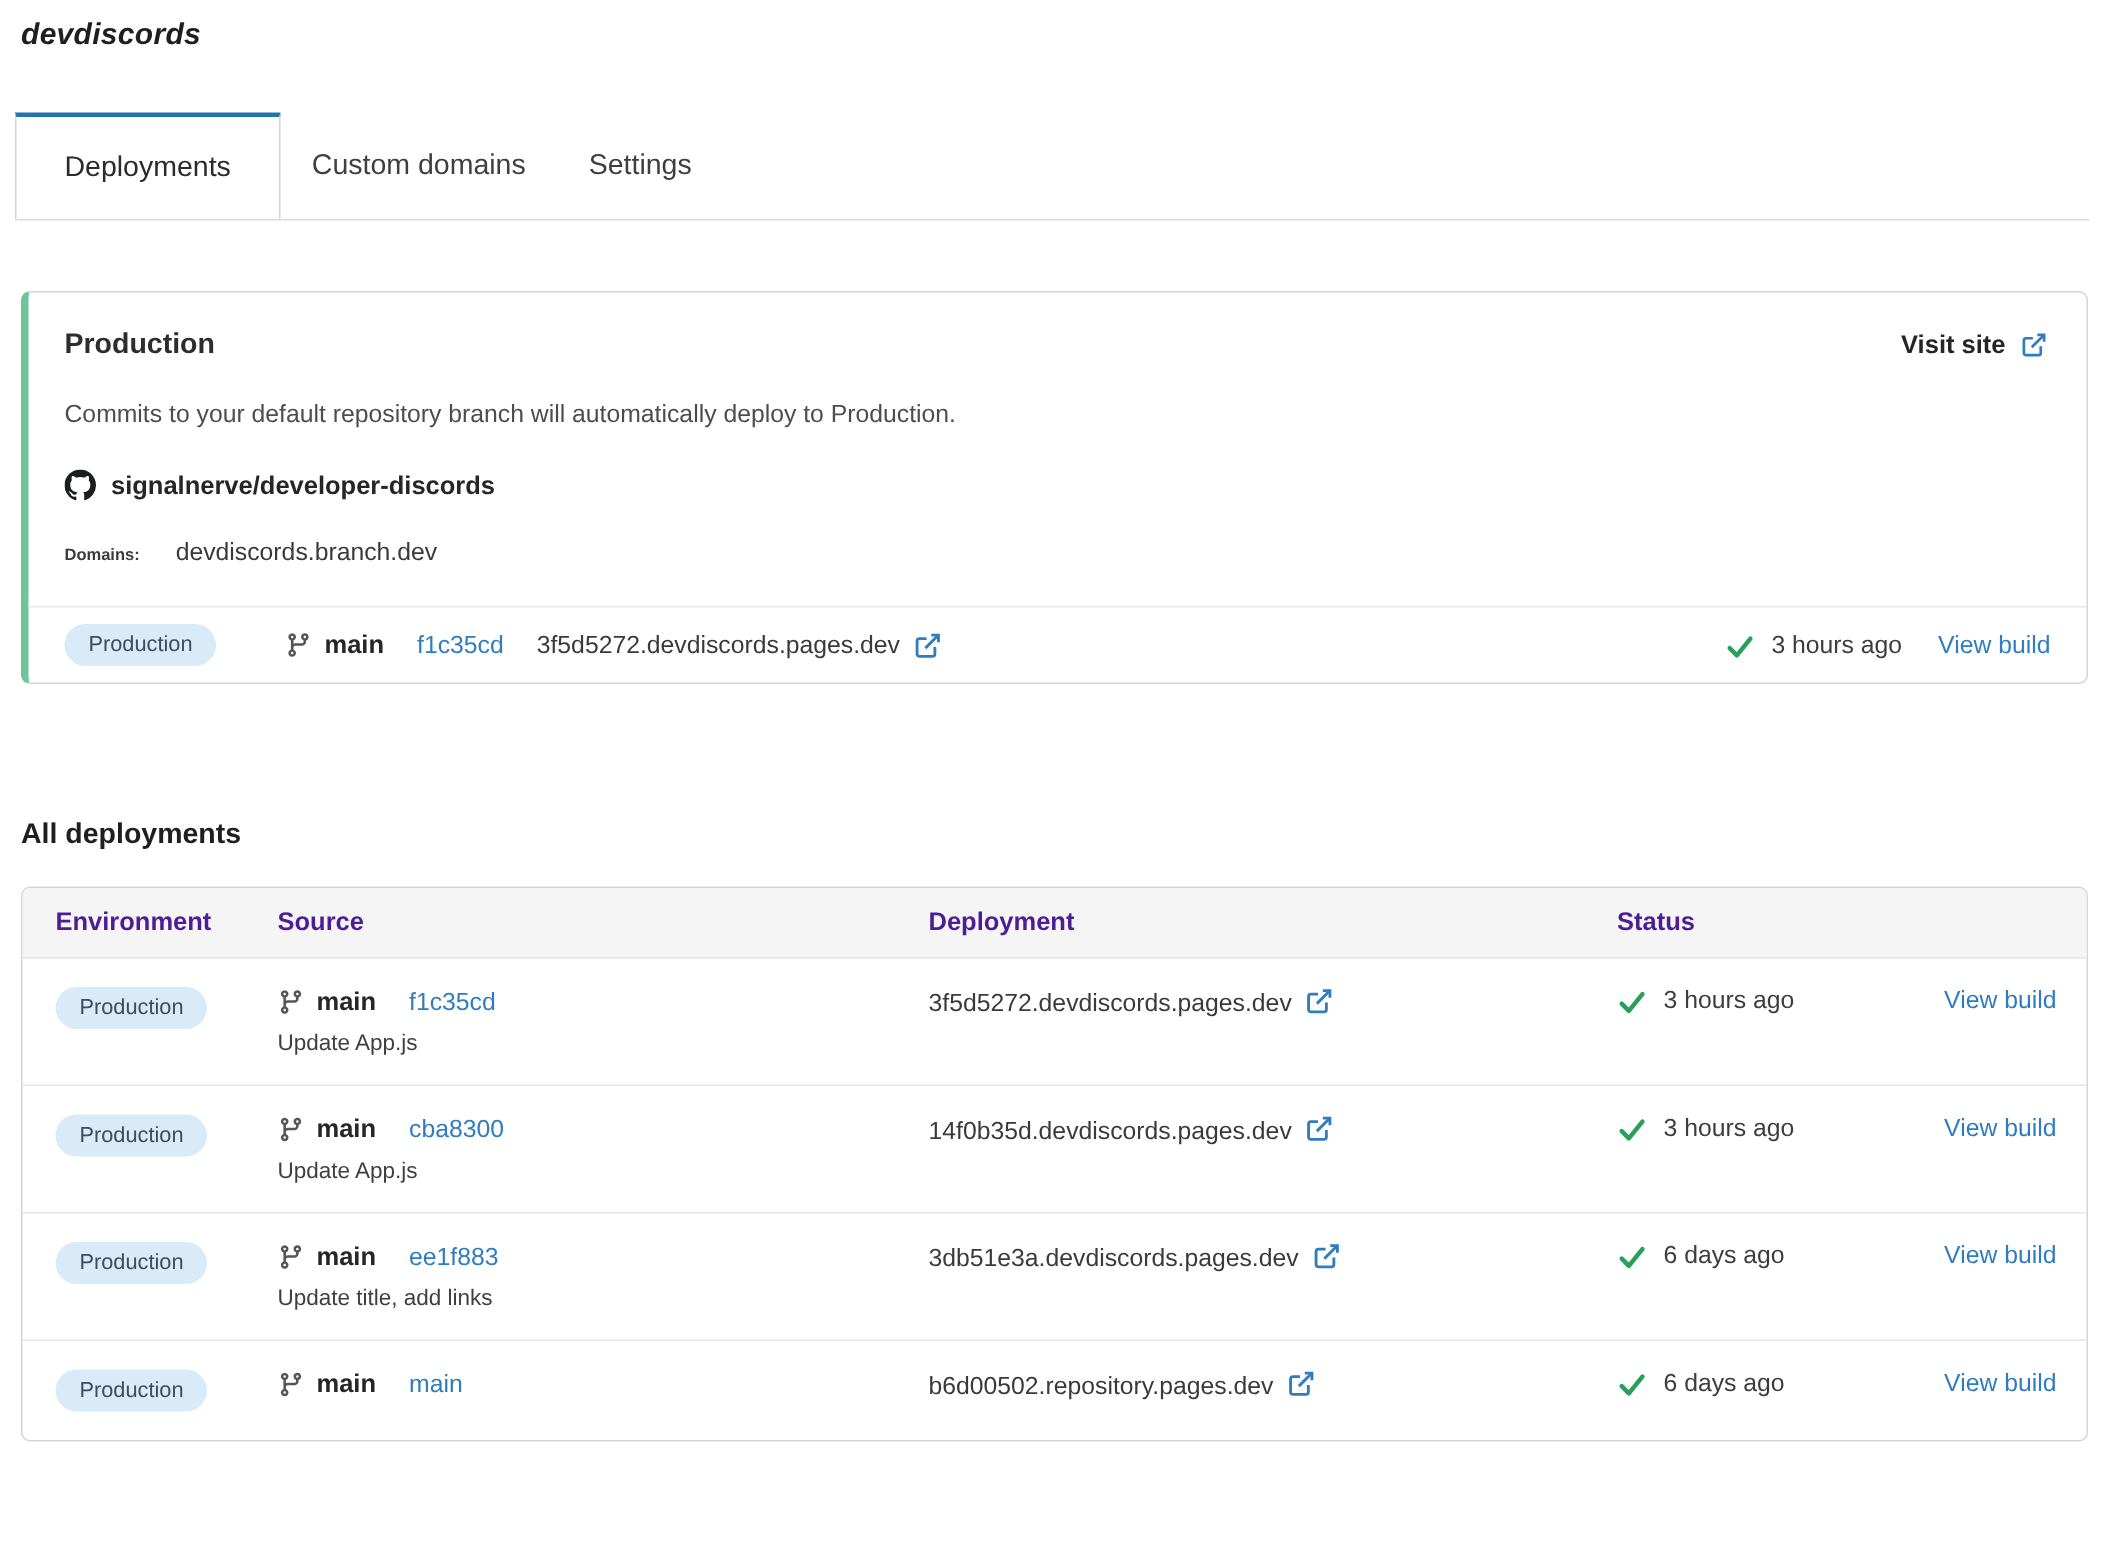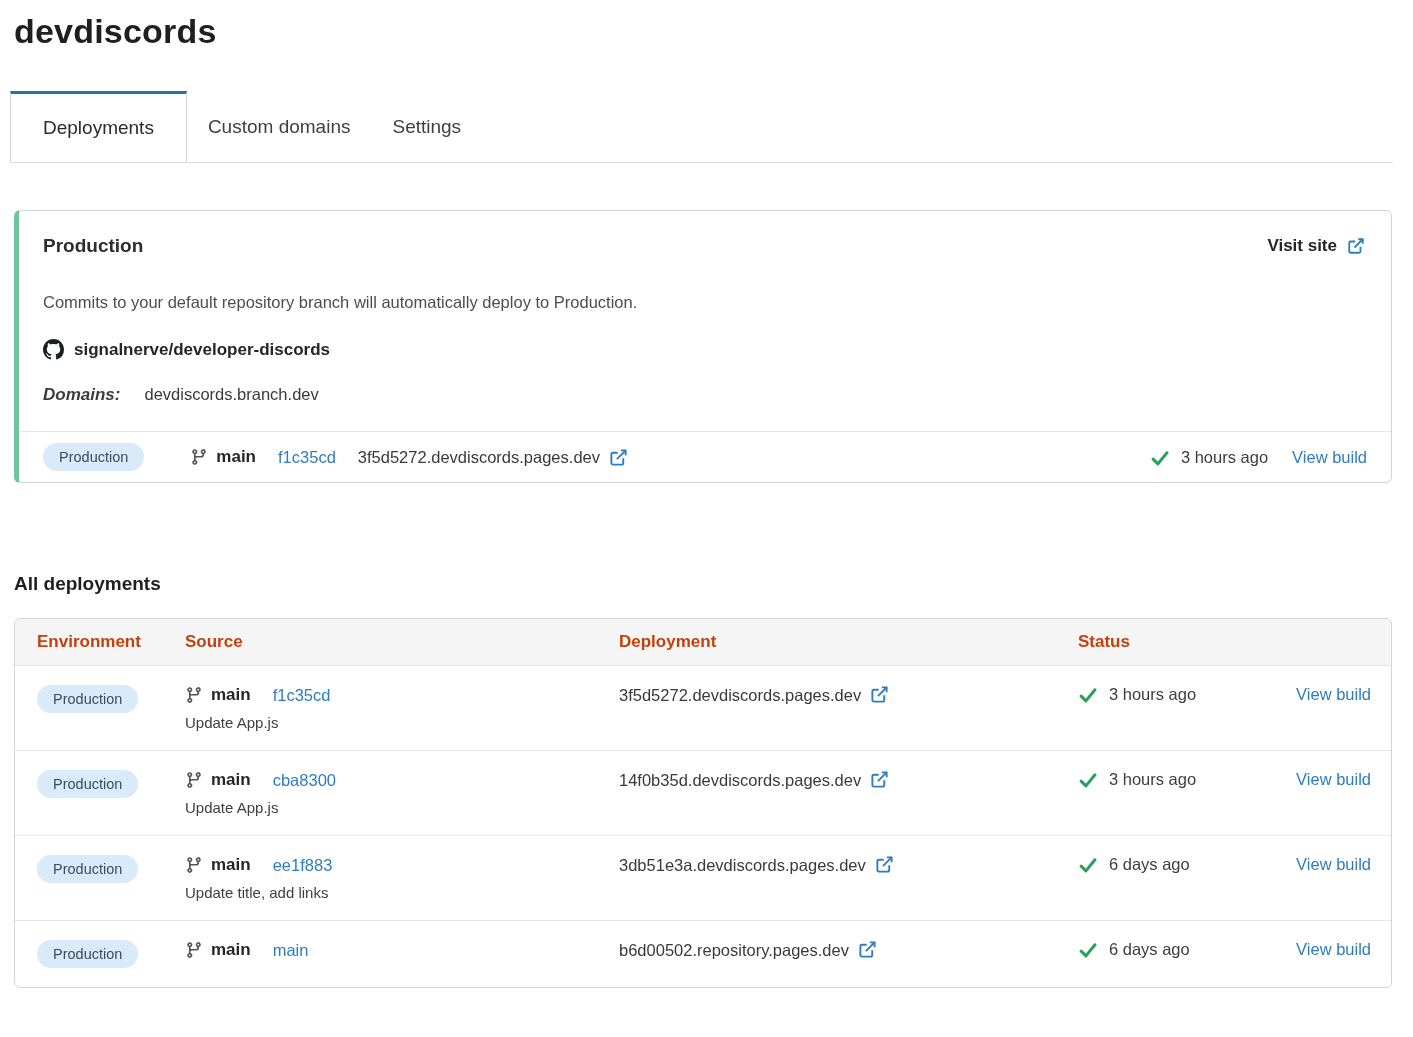--- a/index.html
+++ b/index.html
@@ -18,21 +18,21 @@
   *{box-sizing:border-box;margin:0;padding:0;}
   html,body{background:#fff;}
   body{
     font-family:"Liberation Sans","DejaVu Sans",sans-serif;
     color:var(--text-dark);
     width:1413px;height:1037px;overflow:hidden;
   }
   .page{width:1413px;height:1037px;padding:12px 20px 0 14px;background:#fff;}
 
   
-  .page-title{font-size:34px;font-weight:700;color:#1f1f1f;letter-spacing:.2px;}
+  .page-title{font-size:20px;font-weight:700;color:#1f1f1f;letter-spacing:.2px;font-style:italic;}
 
   
   .tabbar{
     display:flex;align-items:stretch;
     margin:40px 0 0 -4px;
     border-bottom:1px solid #dcdcdc;
     width:1383px;
   }
   .tab{
     display:flex;align-items:center;justify-content:center;
@@ -50,25 +50,25 @@
   .prod-card{
     margin-top:47px;width:1378px;
     border:1px solid var(--border);
     border-left:5px solid var(--card-accent);
     border-radius:6px;background:#fff;
   }
   .prod-body{padding:24px 26px 26px 24px;}
   .prod-head{display:flex;justify-content:space-between;align-items:center;}
   .prod-title{font-size:19px;font-weight:700;color:#2d2d2d;}
   .visit-site{display:inline-flex;align-items:center;gap:8px;font-size:17px;font-weight:700;color:#252525;text-decoration:none;cursor:pointer;}
-  .prod-desc{margin-top:36px;font-size:16.5px;color:var(--text-body);}
+  .prod-desc{margin-top:26px;font-size:16.5px;color:var(--text-body);}
   .repo-line{margin-top:27px;display:flex;align-items:center;gap:10px;}
   .repo-name{font-size:17px;font-weight:700;color:#262626;}
   .domains-line{margin-top:25px;display:flex;align-items:baseline;gap:24px;}
-  .domains-label{font-size:17px;font-weight:700;color:#3c3c3c;font-style:italic;}
+  .domains-label{font-size:11px;font-weight:700;color:#3c3c3c;}
   .domains-value{font-size:16.5px;color:#3a3a3a;}
   .prod-foot{
     border-top:1px solid var(--row-border);
     padding:11px 24px;display:flex;align-items:center;justify-content:space-between;
   }
   .foot-left{display:flex;align-items:center;}
   .foot-right{display:flex;align-items:center;}
 
   
   .badge{
@@ -89,21 +89,21 @@
   .foot-right a.link{margin-left:24px;}
 
   
   .section-title{margin-top:90px;font-size:19px;font-weight:700;color:#1f1f1f;}
   .table-card{
     margin-top:23px;width:1378px;
     border:1px solid var(--border);border-radius:6px;background:#fff;overflow:hidden;
   }
   .tgrid{display:grid;grid-template-columns:156px 434px 459px 206px 1fr;}
   .thead{background:var(--header-bg);border-bottom:1px solid var(--row-border);}
-  .thead .cell{padding-top:13px;padding-bottom:13px;font-size:17px;font-weight:700;color:#c2410c;}
+  .thead .cell{padding-top:13px;padding-bottom:13px;font-size:17px;font-weight:700;color:#4c1d95;}
   .trow{border-bottom:1px solid var(--row-border);}
   .trow:last-child{border-bottom:none;}
   .trow .cell{padding-top:19px;padding-bottom:19px;}
   .cell{padding-left:14px;}
   .cell.c-env{padding-left:22px;}
   .cell.c-view{padding-right:20px;text-align:right;}
   .source-line{display:flex;align-items:center;}
   .source-line a.link{margin-left:22px;}
   .commit-msg{margin-top:9px;font-size:15px;color:#3f3f3f;}
   .commit-msg:empty{display:none;}

